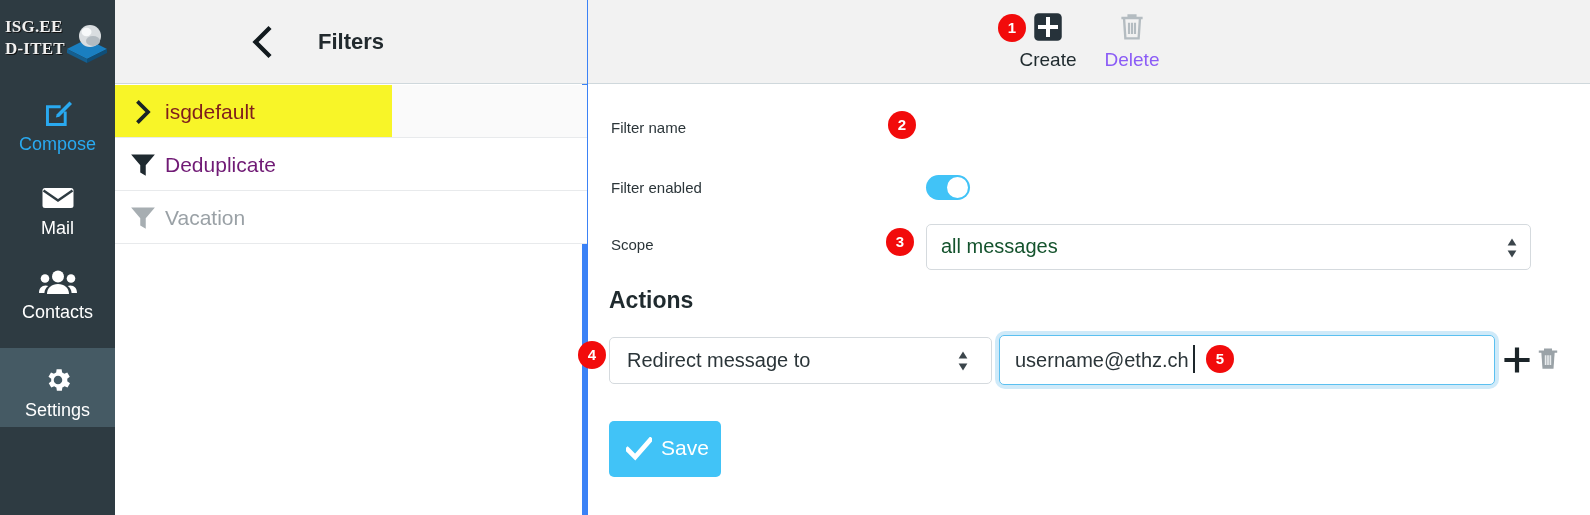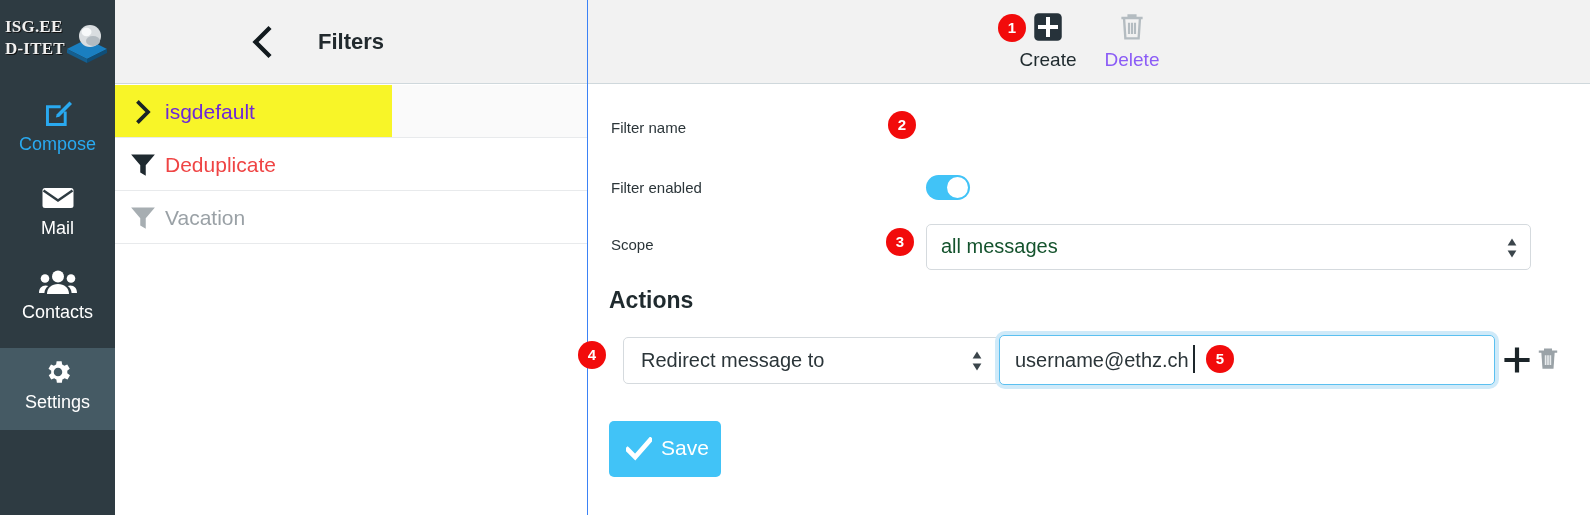--- a/index.html
+++ b/index.html
@@ -56,29 +56,29 @@
   .rail-item .rail-label {
     display: block;
     font-size: 18px;
     line-height: 22px;
     margin-top: 3px;
   }
   #rail-compose { top: 96px; height: 62px; }
   #rail-compose .rail-label { color: #29a9f0; }
   #rail-mail    { top: 180px; height: 62px; }
   #rail-contacts{ top: 264px; height: 62px; }
-  #rail-settings{ top: 348px; height: 82px; background: #455a64; padding-top: 0px; }
+  #rail-settings{ top: 348px; height: 71px; background: #455a64; padding-top: 8px; }
   #rail-settings .rail-icon { padding-top: 6px; }
 
   
   #filters-panel {
     position: absolute; left: 115px; top: 0;
     width: 473px; height: 515px;
     background: #ffffff;
-    border-right: 1px solid #3b82f6;
+    border-right: 6px solid #3b82f6;
     box-sizing: border-box;
   }
   #filters-header {
     position: absolute; left: 0; top: 0;
     width: 472px; height: 84px;
     background: #f2f2f2;
     border-bottom: 1px solid #cfd8dc;
     box-sizing: border-box;
   }
   #filters-back {
@@ -124,23 +124,23 @@
     background: #f8f528;
   }
   .filter-icon {
     position: absolute; left: 13px; top: 12px;
     width: 30px; height: 30px;
   }
   .filter-label {
     position: absolute; left: 50px; top: 13px;
     font-size: 21px;
     line-height: 27px;
-    color: #ef4444;
-  }
-  #filter-label-0 { color: #6d28d9; }
+    color: #701a75;
+  }
+  #filter-label-0 { color: #7f1d1d; }
   #filter-label-2 { color: #9aa1a6; }
 
   
   #detail {
     position: absolute; left: 588px; top: 0;
     width: 1002px; height: 515px;
     background: #ffffff;
   }
   #detail-toolbar {
     position: absolute; left: 0; top: 0;
@@ -251,21 +251,20 @@
   }
 
   #select-action {
     position: absolute; left: 609px; top: 337px;
     width: 383px; height: 47px;
     border: 1px solid #d5dade;
     border-radius: 5px;
     background: #ffffff;
     box-sizing: border-box;
     cursor: pointer;
-    margin-left: 14px;
   }
   #select-action .sel-value {
     position: absolute; left: 17px; top: 11px;
     font-size: 20px;
     color: #2b3539;
   }
 
   #input-action-target-wrap {
     position: absolute; left: 999px; top: 335px;
     width: 496px; height: 50px;

